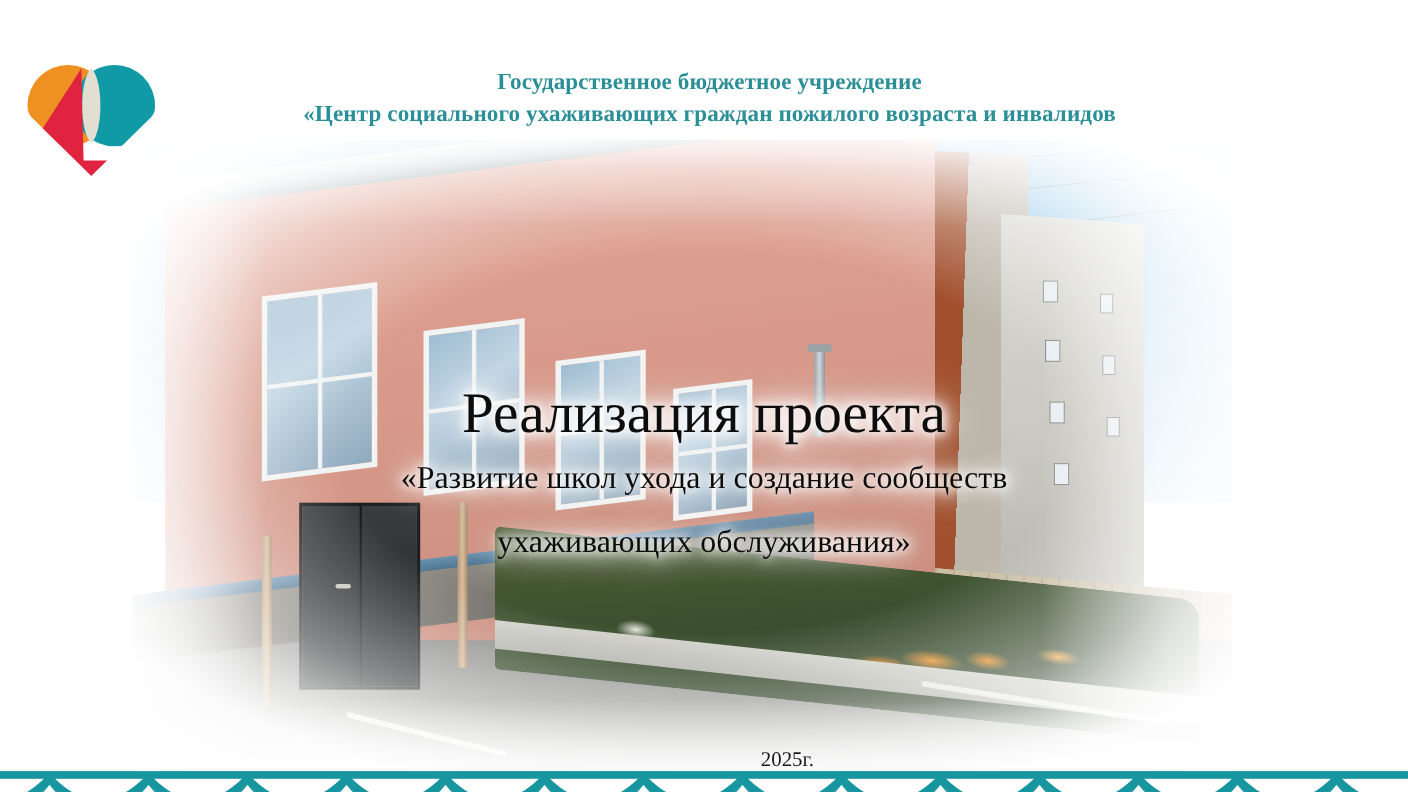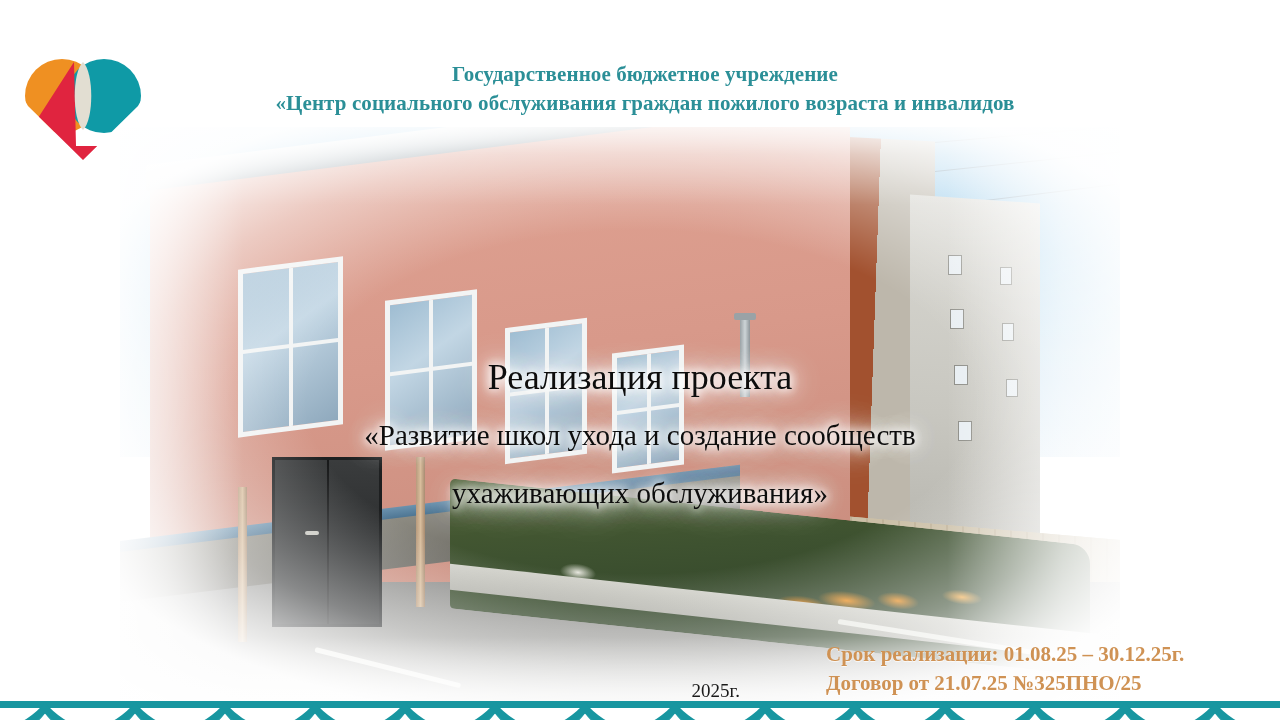--- a/index.html
+++ b/index.html
@@ -294,21 +294,21 @@
   
   .title-wrap {
     position: absolute;
     left: 60px;
     top: 316px;
     width: 1160px;
     text-align: center;
   }
   .title-line {
     color: #0d0d0d;
-    font-size: 36px;
+    font-size: 52px;
     font-weight: normal;
     line-height: 58px;
     text-shadow:
       0 0 10px #ffffff, 0 0 10px #ffffff, 0 0 18px #ffffff,
       0 0 26px #ffffff, 0 0 34px rgba(255,255,255,0.95),
       0 0 46px rgba(255,255,255,0.85);
     white-space: nowrap;
   }
   .title-line.big { font-size: 29px; }
 
@@ -421,35 +421,31 @@
         <circle cx="86" cy="46" r="37" fill="#0f9aa6"></circle>
         <path d="M56 12 L58 96 L86 96 L65 120 L2 60 L2 96 Z" fill="#e0243f"></path>
         <path d="M65 13 a37 37 0 0 1 0 66 a37 37 0 0 1 0 -66 Z" fill="#e2ded2" opacity="0"></path>
         <path d="M65 12 C54 22 54 70 65 80 C76 70 76 22 65 12 Z" fill="#e2ded2"></path>
       </g>
     </svg>
   </div>
 
   <div class="header">
     <div>Государственное бюджетное учреждение</div>
-    <div>«Центр социального обслуживания граждан пожилого возраста и инвалидов</div>
+    <div>«Центр социального ухаживающих граждан пожилого возраста и инвалидов</div>
   </div>
 
   <div class="title-wrap">
     <div class="title-line">Реализация проекта</div>
     <div class="title-line big">«Развитие школ ухода и создание сообществ</div>
     <div class="title-line big">ухаживающих обслуживания»</div>
   </div>
 
   <div class="year">2025г.</div>
 
-  <div class="info">
-    <div>Срок реализации: 01.08.25 – 30.12.25г.</div>
-    <div>Договор от 21.07.25 №325ПНО/25</div>
-  </div>
 
   <div class="scallop">
     <svg viewBox="0 0 1280 55" width="1280" height="55" preserveAspectRatio="none" aria-hidden="true">
       <rect x="0" y="4" width="1280" height="7" fill="#1896a0"></rect>
       <g fill="none" stroke="#1896a0" stroke-width="7">
         <path d="M-45 11 q45 46 90 0 q45 46 90 0 q45 46 90 0 q45 46 90 0 q45 46 90 0 q45 46 90 0 q45 46 90 0 q45 46 90 0 q45 46 90 0 q45 46 90 0 q45 46 90 0 q45 46 90 0 q45 46 90 0 q45 46 90 0 q45 46 90 0"></path>
         <path d="M-45 11 q45 60 90 0 q45 60 90 0 q45 60 90 0 q45 60 90 0 q45 60 90 0 q45 60 90 0 q45 60 90 0 q45 60 90 0 q45 60 90 0 q45 60 90 0 q45 60 90 0 q45 60 90 0 q45 60 90 0 q45 60 90 0 q45 60 90 0" opacity="0.95"></path>
       </g>
     </svg>
   </div>

